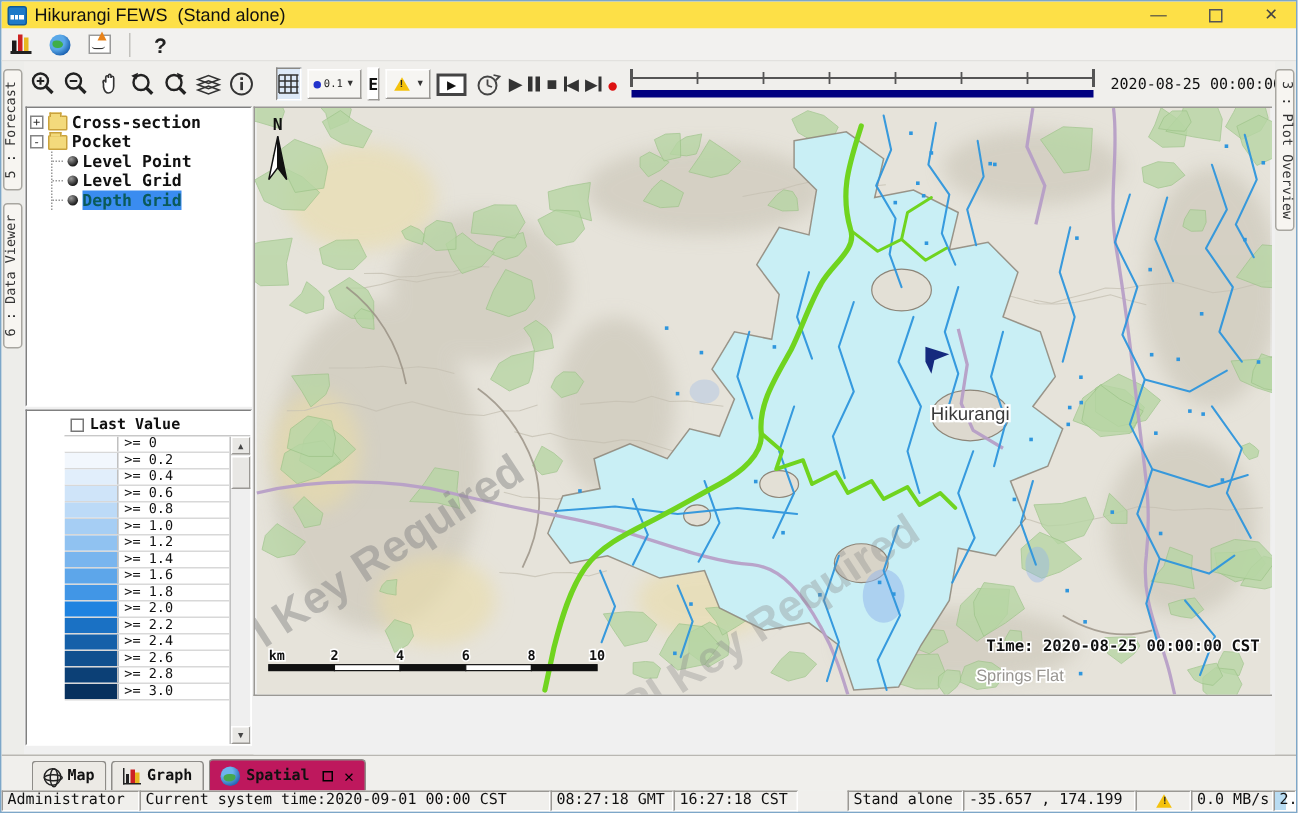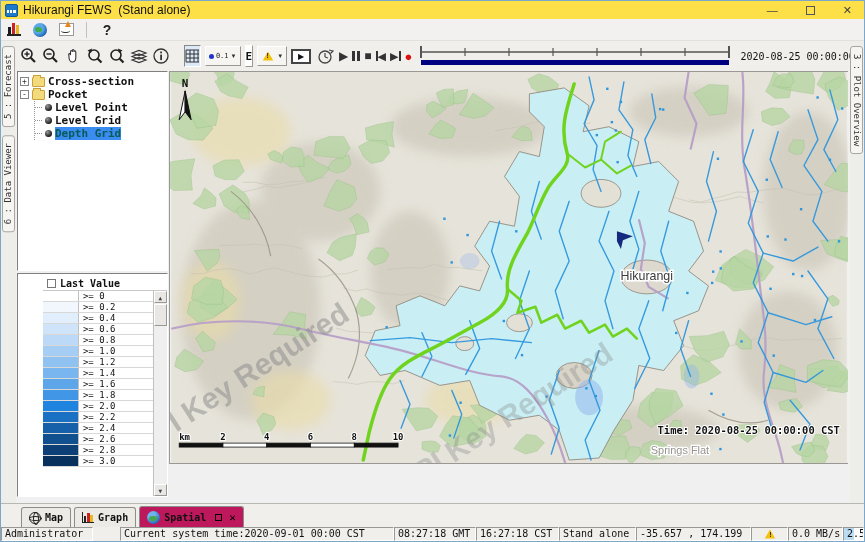--- a/index.html
+++ b/index.html
@@ -689,24 +689,24 @@
       <span class="gl-blue"></span>
       <span>Spatial</span>
       <span class="tab-min"></span>
       <span class="tab-close">✕</span>
       </span>
   </div>
 
 
   <div class="statusbar">
     <span class="scell" style="flex:0 0 92px;">Administrator</span>
-    <span class="scell" style="flex:0 0 274px;margin-left:27px;">Current system time:2020-09-01 00:00 CST</span>
+    <span class="scell" style="flex:0 0 274px;">Current system time:2020-09-01 00:00 CST</span>
     <span class="scell" style="flex:0 0 82px;">08:27:18 GMT</span>
     <span class="scell" style="flex:0 0 83px;">16:27:18 CST</span>
-    <span class="scell" style="flex:0 0 77px;">Stand alone</span>
+    <span class="scell" style="flex:0 0 77px;margin-left:33px;">Stand alone</span>
     <span class="scell" style="flex:0 0 115px;">-35.657 , 174.199</span>
     <span class="scell" style="flex:0 0 37px;display:flex;align-items:center;justify-content:center;">
       <span class="warn-tri warn-tri-sm"></span>
       </span>
     <span class="scell" style="flex:0 0 55px;">0.0 MB/s</span>
     <span class="scell scell-mem" style="flex:1 1 auto;text-align:right;">2.5 GB</span>
   </div>
 
 </div>
 

